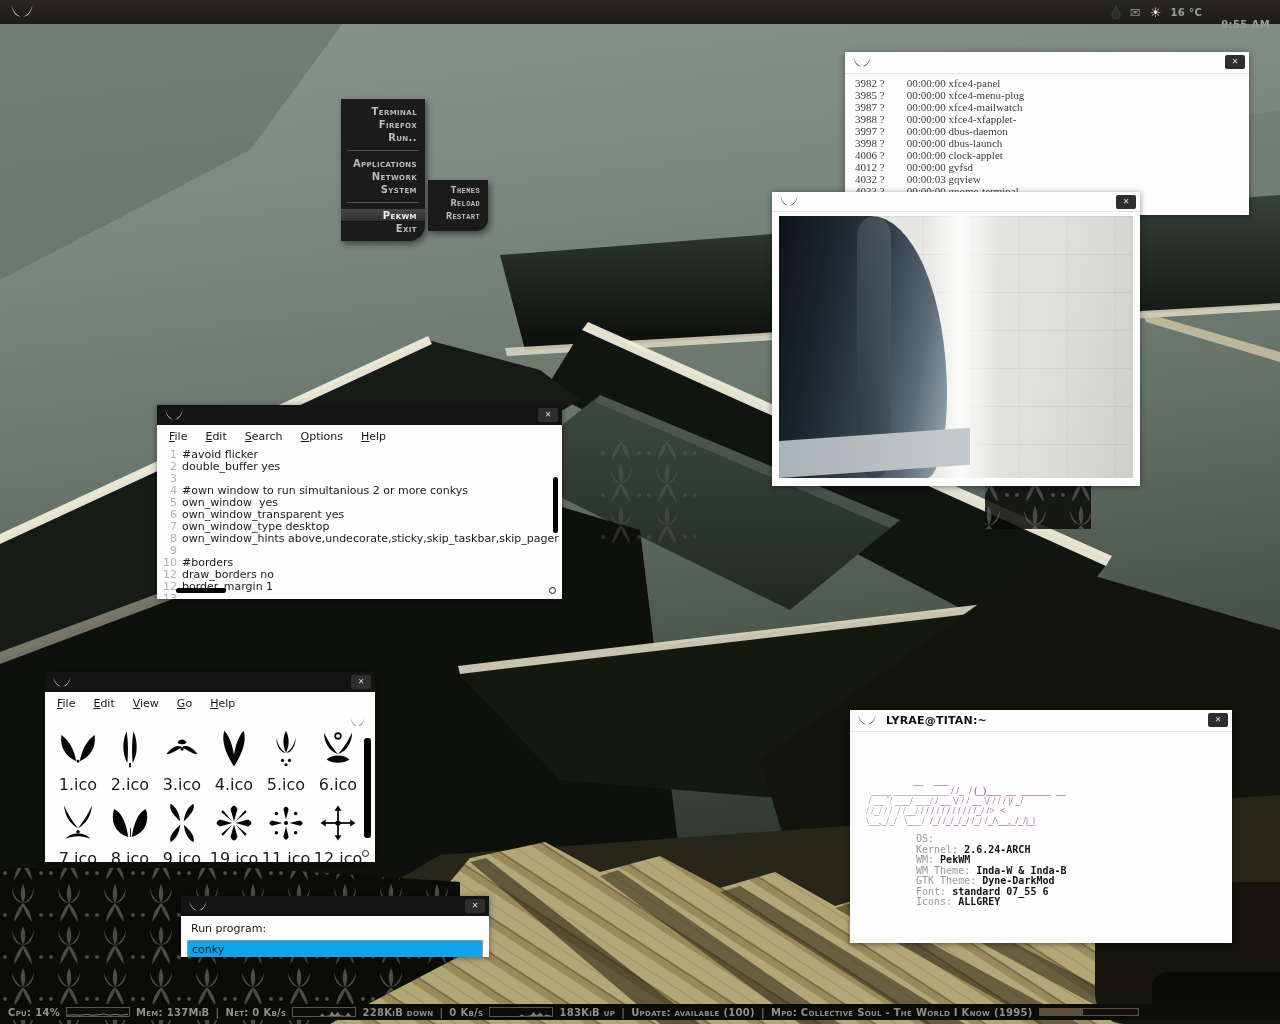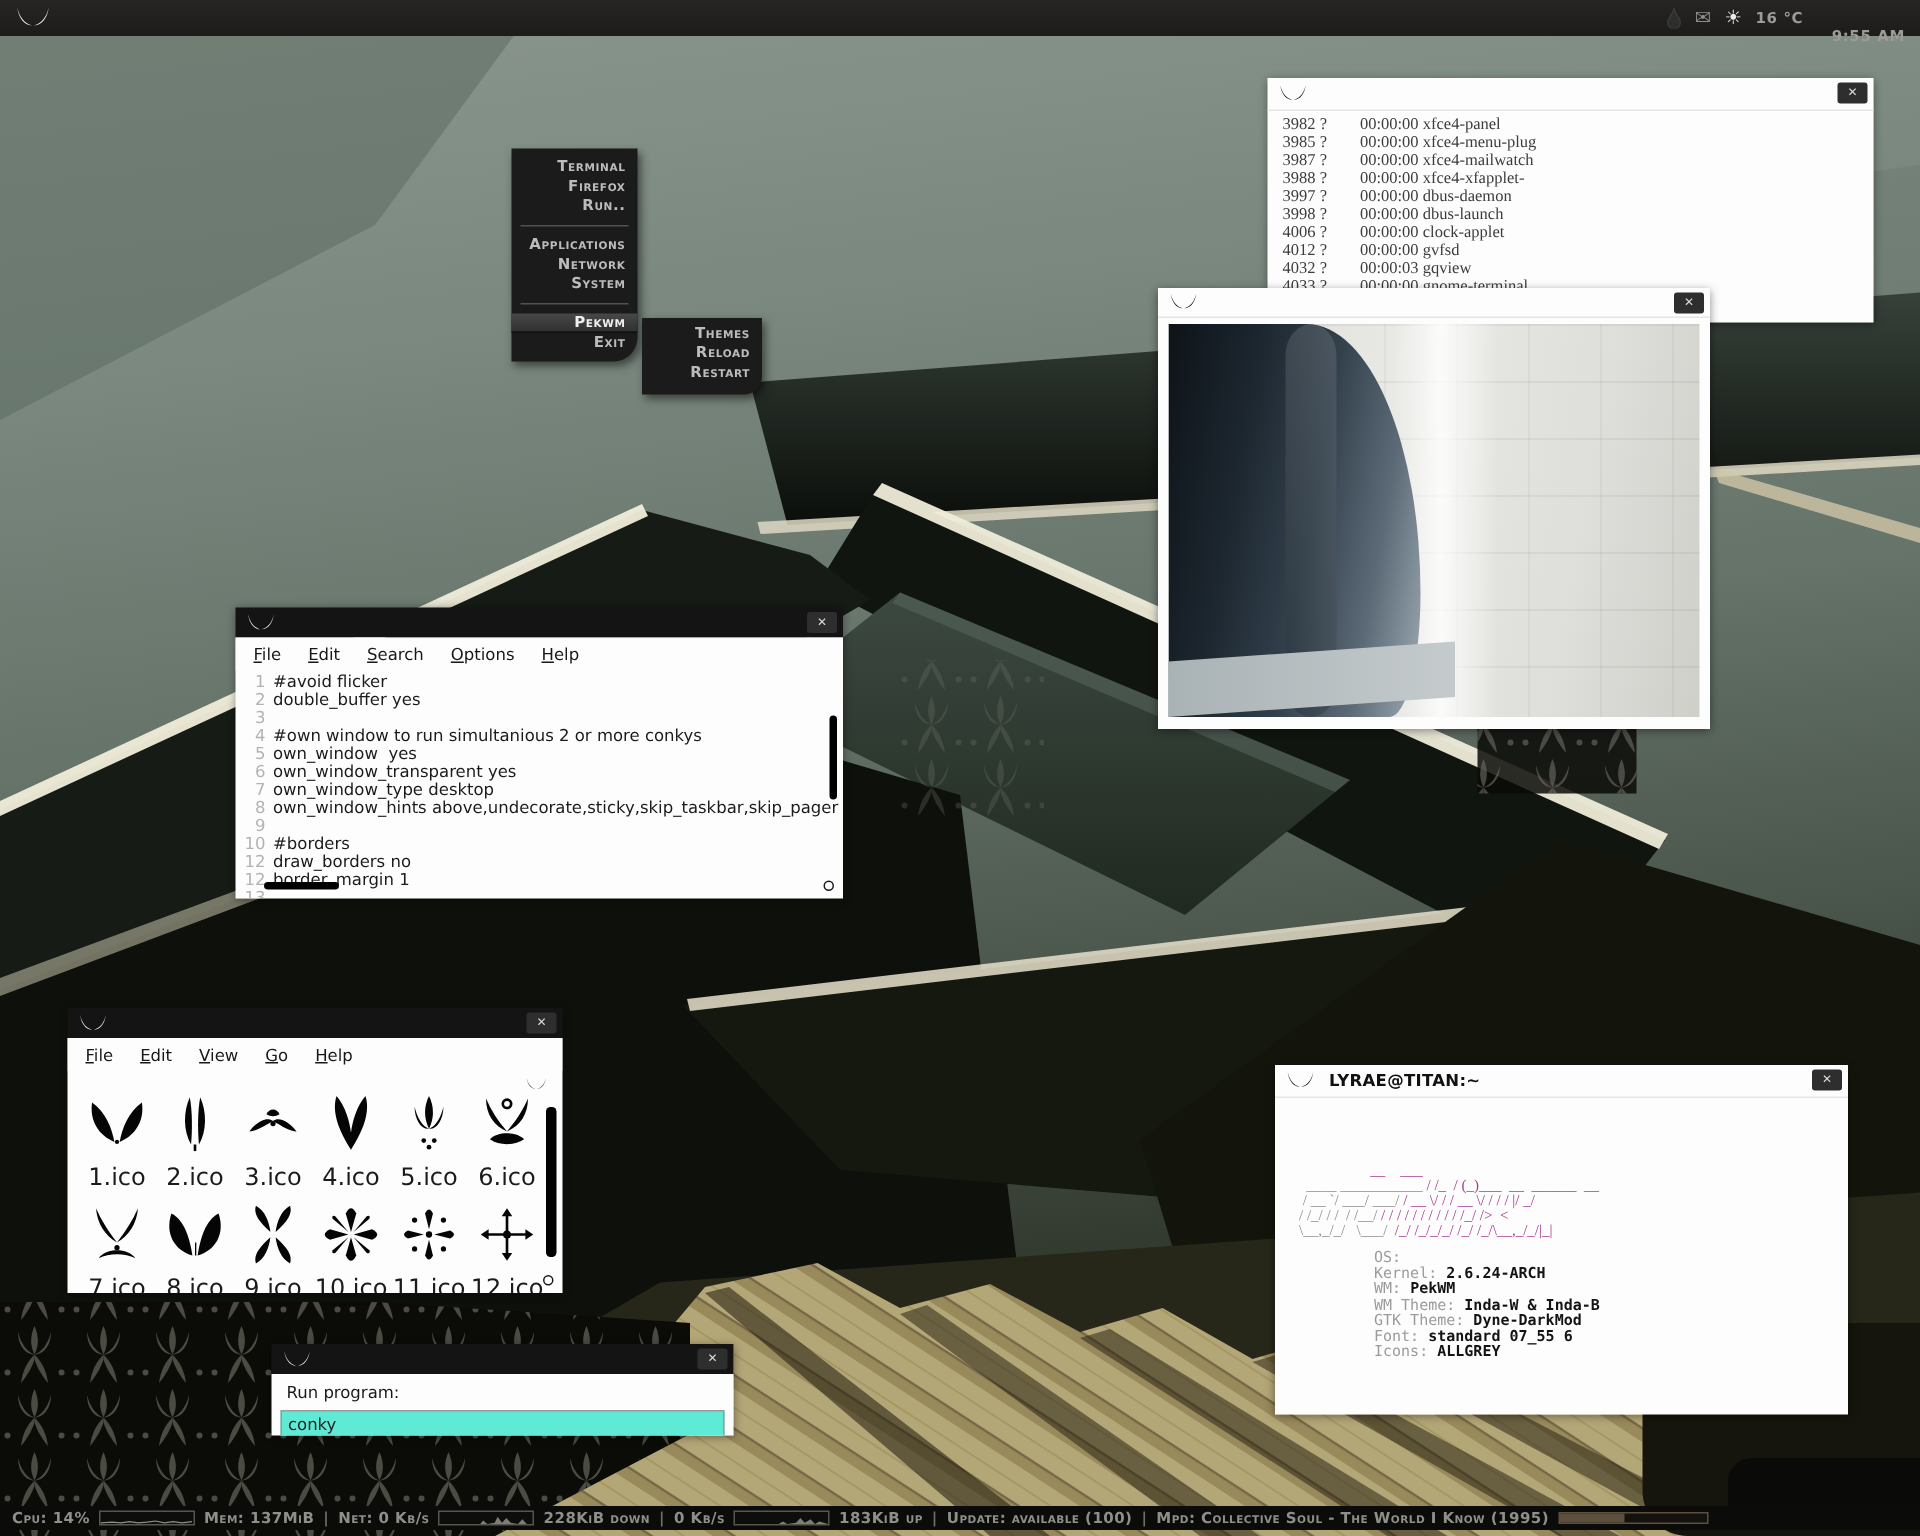--- a/index.html
+++ b/index.html
@@ -79,37 +79,37 @@
   .icon-grid{display:grid;grid-template-columns:repeat(6,52px);padding:14px 0 0 7px;row-gap:8px;}
   .icon-cell{width:52px;text-align:center;}
   .icon-cell svg{width:42px;height:42px;color:#050505;}
   .icon-label{font-size:16px;color:#1b1b1b;margin-top:1px;}
   #fm-win .vscroll{top:46px;height:100px;width:7px;}
 
   
   #run-win{left:181px;top:896px;width:308px;height:61px;z-index:14;}
   #run-win .win-body{height:41px;padding:5px 6px 0 6px;}
   .run-label{font-size:11px;color:#1a1a1a;margin:1px 0 3px 4px;}
-  .run-input{width:100%;height:19px;border:1px solid #9a9a9a;background:#5eead4;font-family:"DejaVu Sans",sans-serif;font-size:11px;color:#222;padding:0 4px;outline:none;}
+  .run-input{width:100%;height:19px;border:1px solid #9a9a9a;background:#0ea5e9;font-family:"DejaVu Sans",sans-serif;font-size:11px;color:#222;padding:0 4px;outline:none;}
 
   
   #term-win{left:850px;top:710px;width:382px;height:233px;z-index:15;}
   #term-win .titlebar{height:22px;}
   #term-win .win-body{height:211px;}
   .ascii{margin:14px 0 0 16px;font-family:Liberation Serif, serif;font-size:10px;line-height:10px;white-space:pre;}
   .ascii .g{color:#8e8e8e;}
   .ascii .m{color:#a53c90;}
   .sysinfo{margin:8px 0 0 66px;font-family:"DejaVu Sans Mono",monospace;font-size:10px;line-height:10.5px;}
   .sysinfo .lbl{color:#9b9b9b;}
   .sysinfo .val{color:#141414;font-weight:700;}
 
   
   .pek-menu{position:absolute;background:#1b1b1b;z-index:20;padding:6px 0;box-shadow:2px 3px 6px rgba(0,0,0,.5);text-align:right;}
   #root-menu{left:341px;top:99px;width:84px;border-radius:0 0 16px 0;}
-  #sub-menu{left:428px;top:212px;width:80px;border-radius:0 0 12px 0;padding:4px 0 8px 0;}
+  #sub-menu{left:428px;top:180px;width:60px;border-radius:0 0 12px 0;padding:4px 0 8px 0;font-family:Liberation Mono, monospace;}
   .menu-item{height:13px;line-height:13px;padding:0 8px;font-size:10px;font-variant:small-caps;font-weight:700;letter-spacing:.4px;color:#bcbcba;white-space:nowrap;}
   .menu-item.selected{background:linear-gradient(#484848,#303030);color:#efefef;border-bottom:1px solid #111;}
   .menu-sep{height:1px;background:#525252;margin:6px 6px;}
 
   .dark-corner-box{position:absolute;left:1152px;top:972px;width:128px;height:34px;background:#0a0a09;border-radius:16px 0 0 0;z-index:5;}
 </style>
 </head>
 <body>
 
 <div id="stage">
@@ -501,21 +501,21 @@
             <svg>
               <use href="#fm9"></use>
             </svg>
             <div class="icon-label">9.ico</div>
           </div>
 
           <div class="icon-cell">
             <svg>
               <use href="#fm10"></use>
             </svg>
-            <div class="icon-label">10.ico</div>
+            <div class="icon-label">19.ico</div>
           </div>
 
           <div class="icon-cell">
             <svg>
               <use href="#fm11"></use>
             </svg>
             <div class="icon-label">11.ico</div>
           </div>
 
           <div class="icon-cell">

